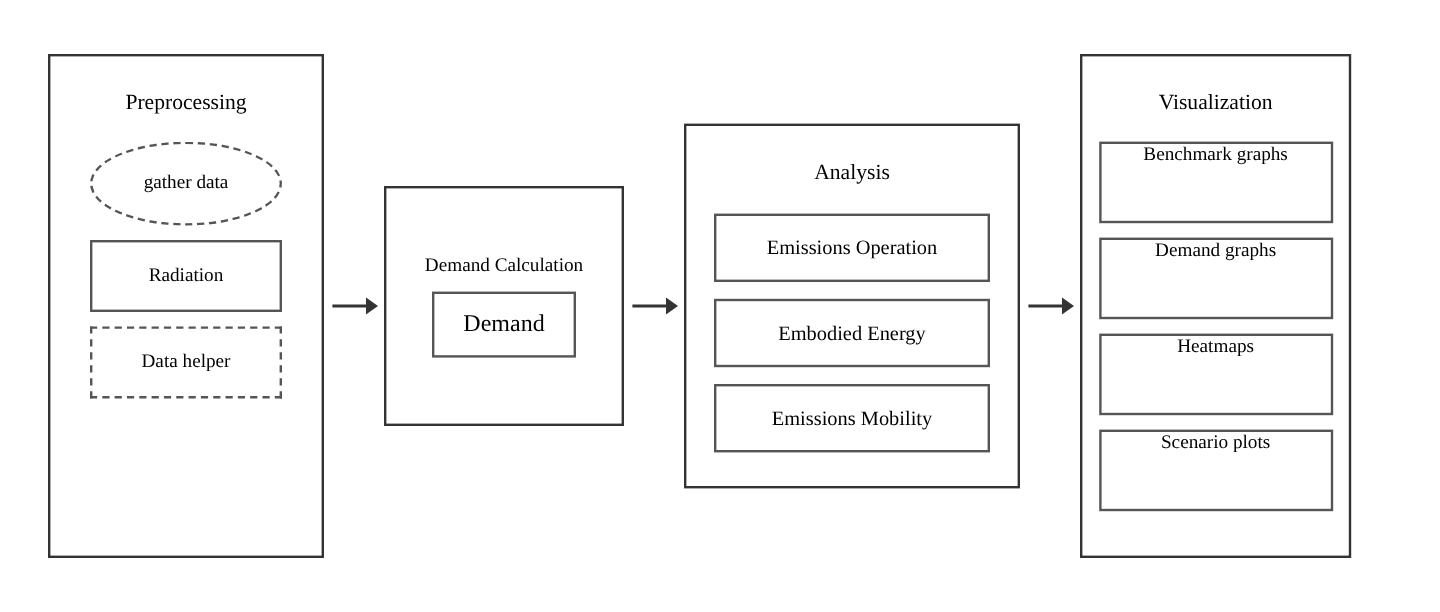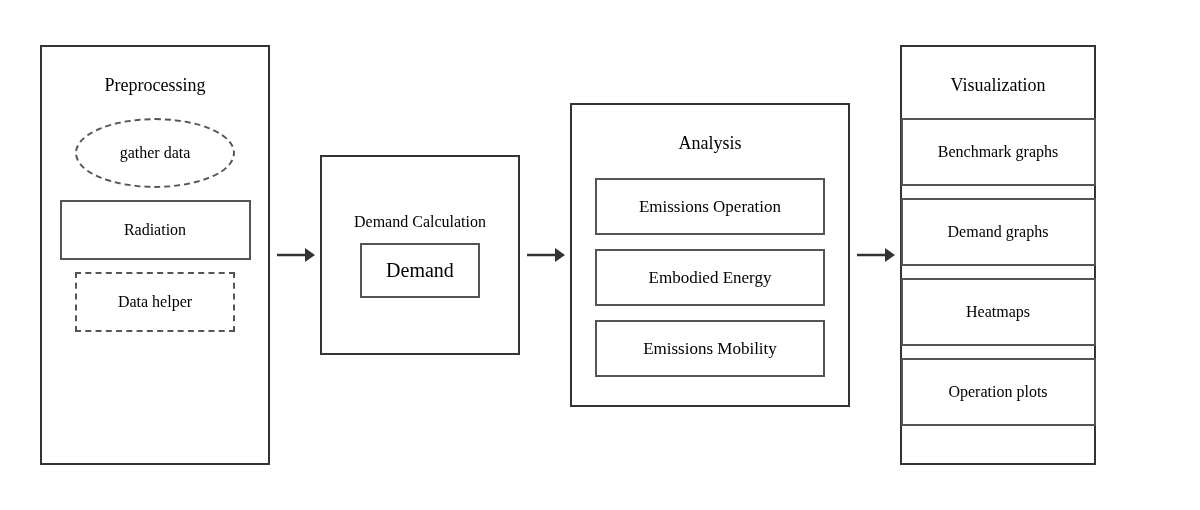--- a/index.html
+++ b/index.html
@@ -77,21 +77,21 @@
       height: 60px;
       display: flex;
       align-items: center;
       justify-content: center;
       font-size: 16px;
       font-family: serif;
     }
 
     .solid-rect {
       border: 2px solid #555;
-      width: 191px;
+      width: 160px;
       height: 60px;
       display: flex;
       align-items: center;
       justify-content: center;
       font-size: 16px;
       font-family: serif;
     }
 
     
     .demand-calc {
@@ -114,31 +114,30 @@
       display: flex;
       align-items: center;
       justify-content: center;
       font-size: 17px;
       font-family: serif;
       text-align: center;
     }
 
     
     .visualization {
-      width: 196px;
+      width: 226px;
       height: 420px;
       gap: 12px;
     }
 
     .viz-item {
       border: 2px solid #555;
       width: 195px;
       height: 68px;
       display: flex;
-      align-items: center;
       justify-content: center;
       font-size: 16px;
       font-family: serif;
       text-align: center;
     }
 
     .inner-demand {
       border: 2px solid #555;
       width: 120px;
       height: 55px;
@@ -229,17 +228,17 @@
     <div class="viz-item">
       <span>Benchmark graphs</span>
     </div>
     <div class="viz-item">
       <span>Demand graphs</span>
     </div>
     <div class="viz-item">
       <span>Heatmaps</span>
     </div>
     <div class="viz-item">
-      <span>Operation plots</span>
+      <span>Scenario plots</span>
     </div>
   </div>
 
 </div>
 
 </body></html>

